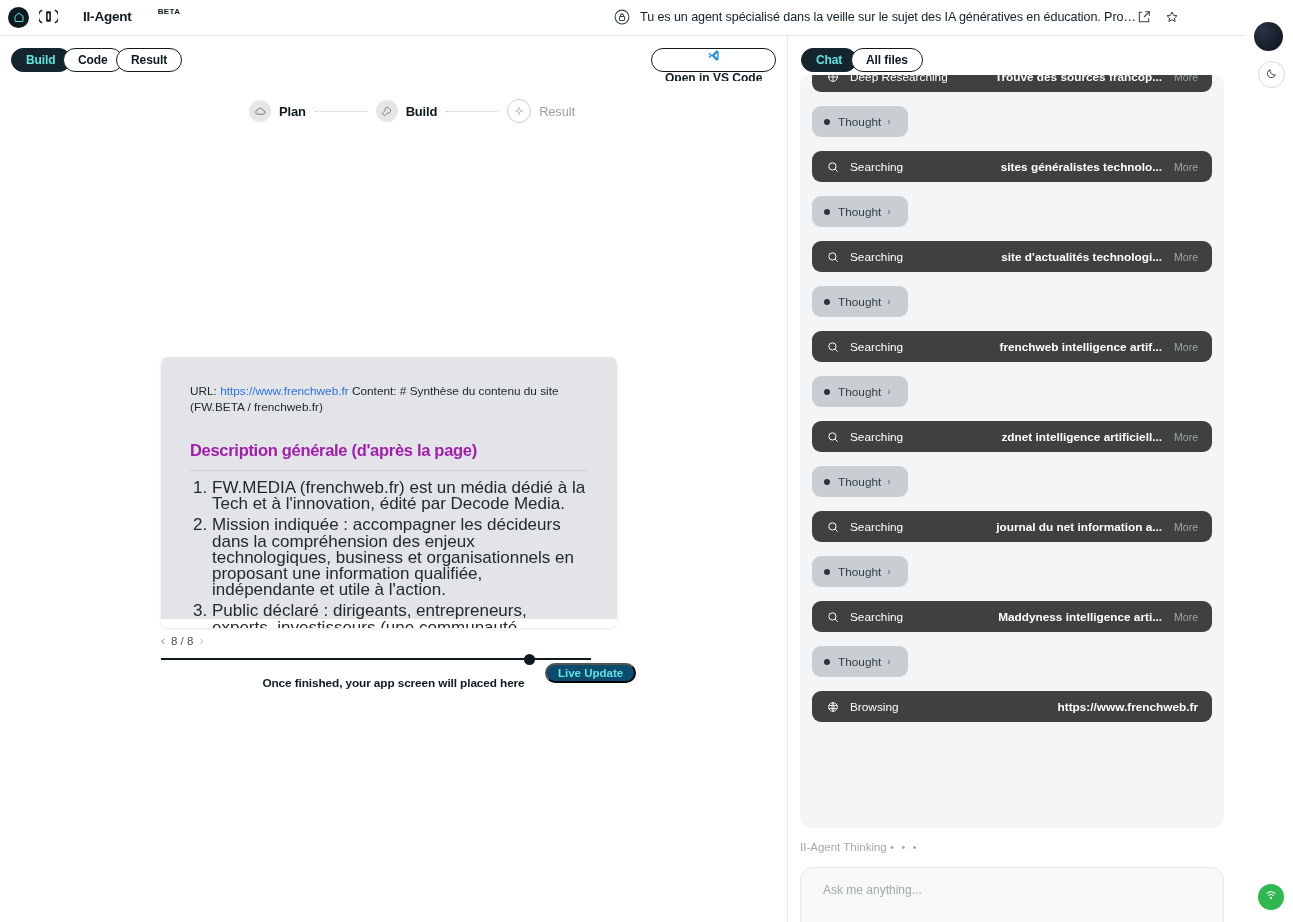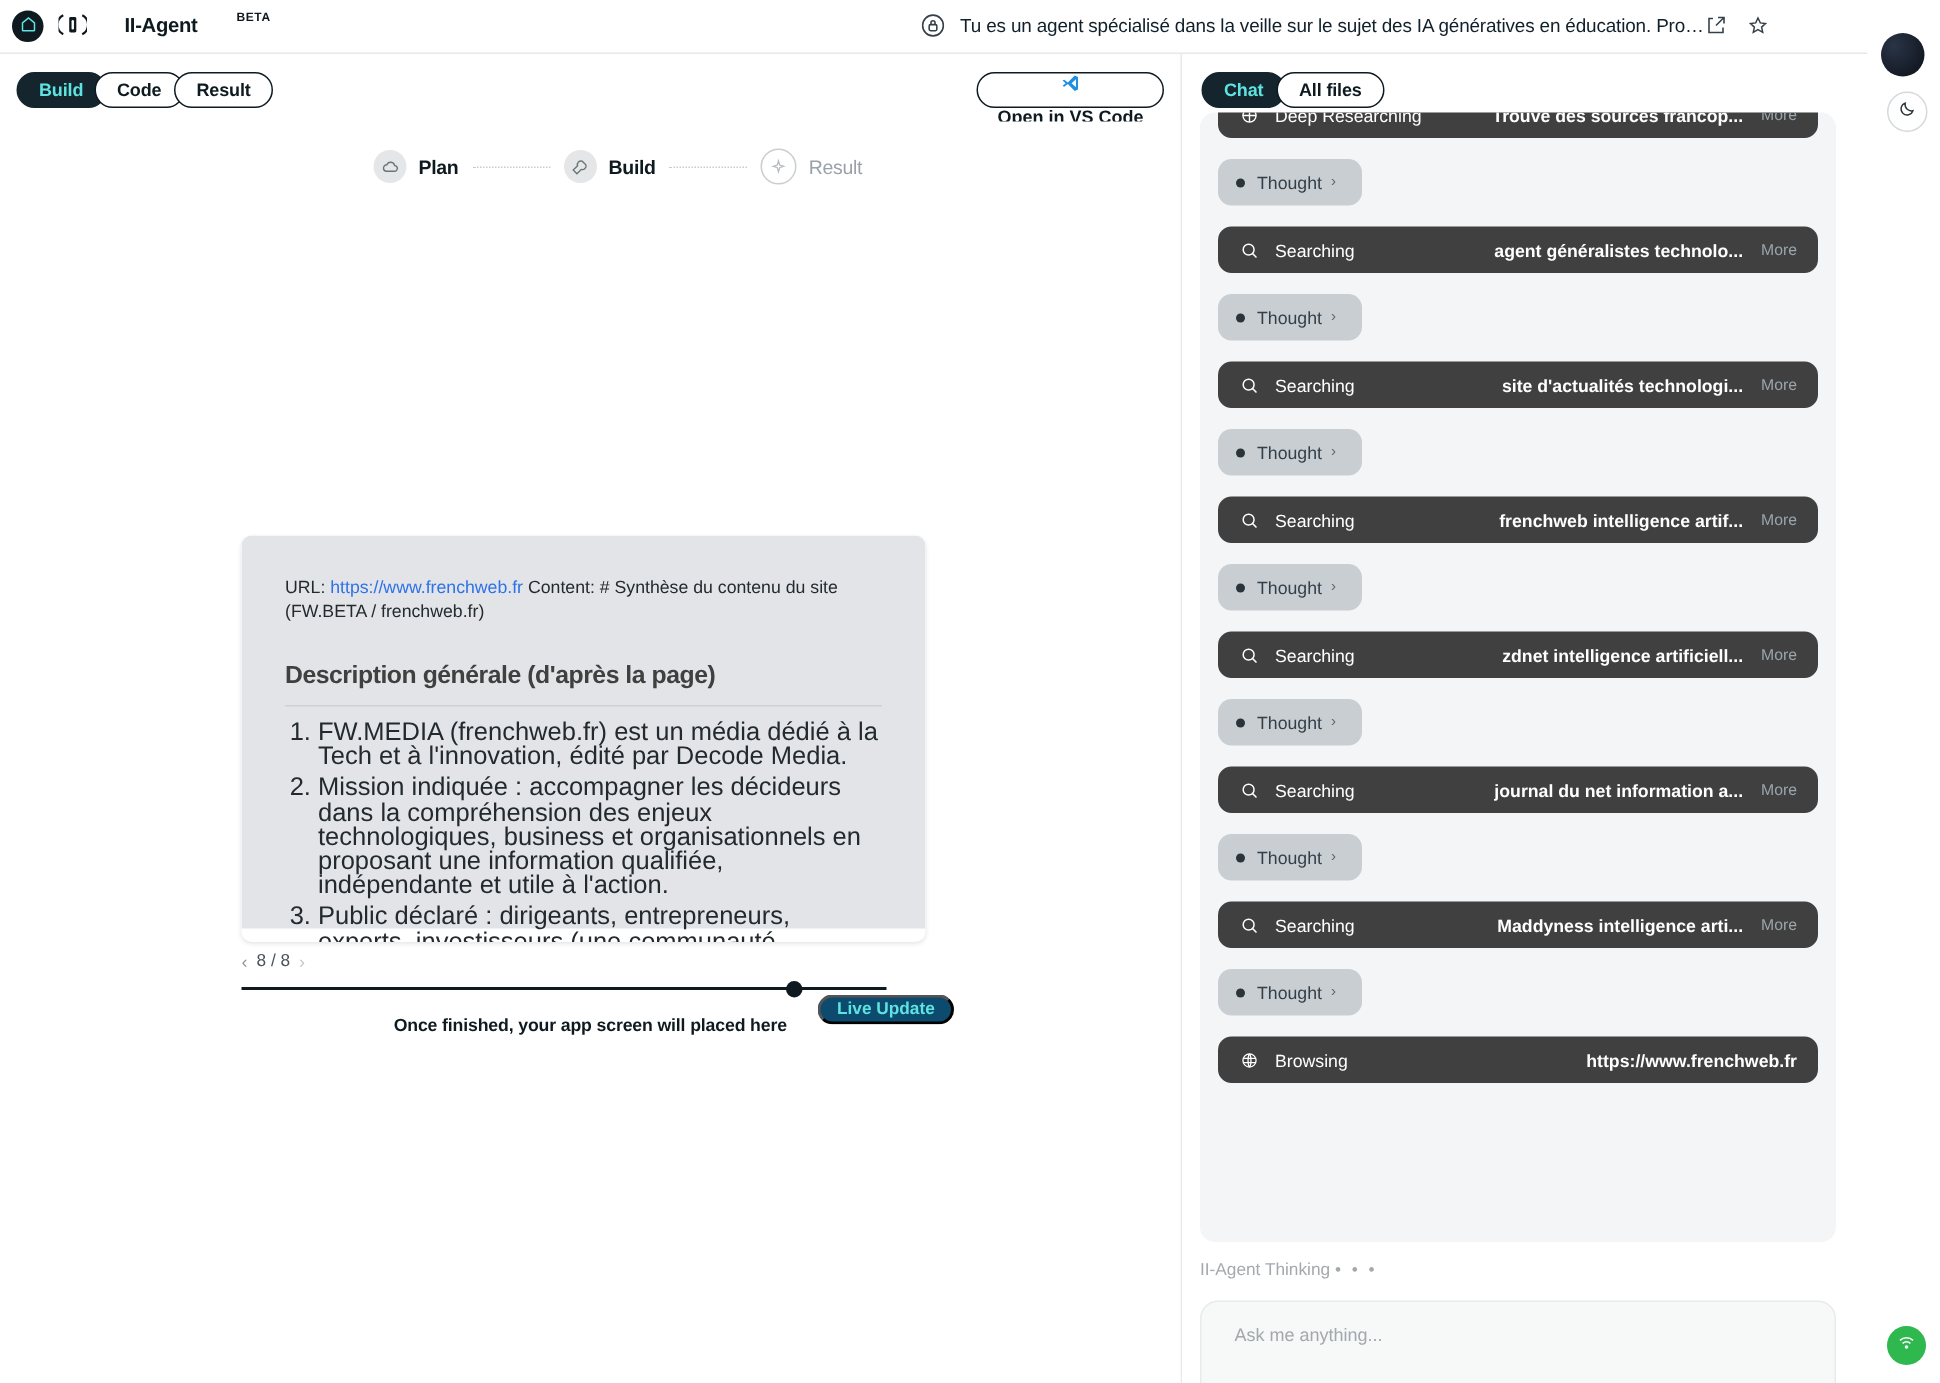--- a/index.html
+++ b/index.html
@@ -89,21 +89,21 @@
   }
   .spinner{
     width:12px;height:12px;border-radius:50%;
     border:2px solid #0e1a20;border-right-color:transparent;border-bottom-color:transparent;
     transform:rotate(35deg);
   }
   .browser-body{background:#e2e4e7;height:262px;padding:26px 29px 0 29px;box-sizing:border-box;}
   .crawl-line{font-size:11.8px;line-height:16px;color:#232a2e;}
   .crawl-line a{color:#2e72e8;text-decoration:none;}
   .crawl-h{
-    font-size:16.5px;font-weight:700;color:#404040;margin:26px 0 0 0;letter-spacing:-.3px;
+    font-size:16.5px;font-weight:700;color:#a21caf;margin:26px 0 0 0;letter-spacing:-.3px;
   }
   .crawl-hr{border:0;border-top:1px solid #cdd1d5;margin:10px 0 9px 0;}
   .crawl-list{margin:0;padding-left:22px;}
   .crawl-list li{
     font-size:17px;line-height:16.2px;color:#232a2e;margin-bottom:5px;
   }
   
   .player{position:absolute;left:161px;top:632px;width:456px;}
   .player-top{display:flex;align-items:center;gap:6px;height:18px;}
   .chev{font-size:12px;color:#8d9499;cursor:pointer;}
@@ -322,21 +322,21 @@
           <span class="dot"></span>
           <span class="lbl">Thought</span>
           <span class="cv">›</span>
         </div>
         <div class="card">
           <span class="ic"><svg width="14" height="14" viewBox="0 0 24 24" fill="none" stroke="#ffffff" stroke-width="1.7">
               <circle cx="11" cy="11" r="6.2"></circle>
               <path d="M15.6 15.6 20 20"></path>
             </svg></span>
           <span class="lbl">Searching</span>
-          <span class="val">agent généralistes technolo...</span>
+          <span class="val">sites généralistes technolo...</span>
           <span class="more">More</span>
         </div>
         <div class="thought">
           <span class="dot"></span>
           <span class="lbl">Thought</span>
           <span class="cv">›</span>
         </div>
         <div class="card">
           <span class="ic"><svg width="14" height="14" viewBox="0 0 24 24" fill="none" stroke="#ffffff" stroke-width="1.7">
               <circle cx="11" cy="11" r="6.2"></circle>

